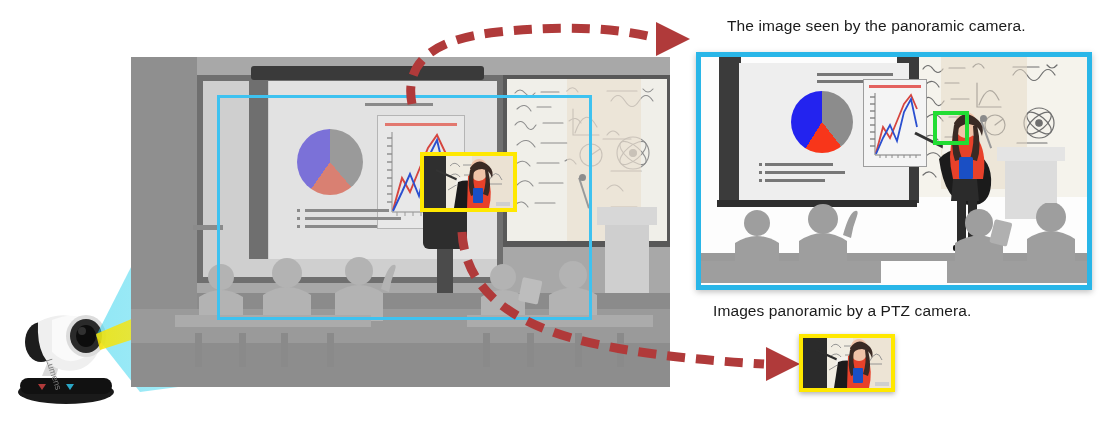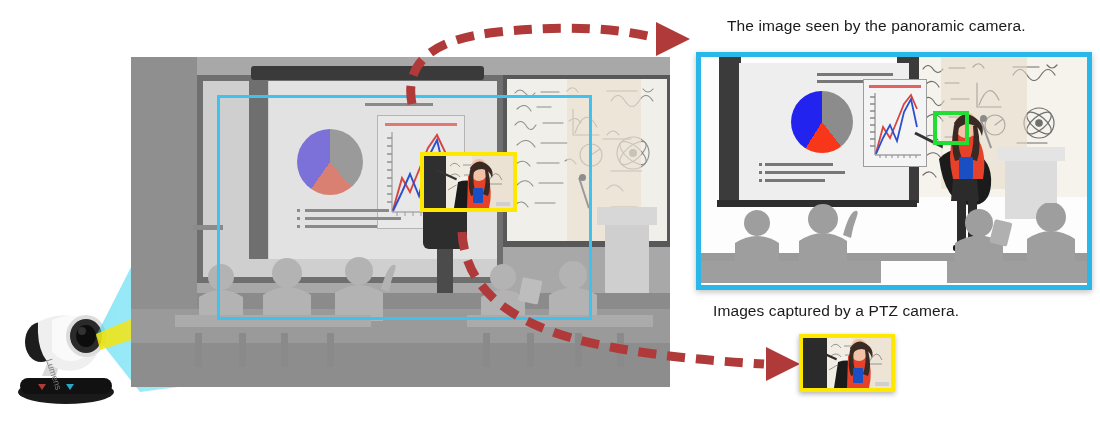--- a/index.html
+++ b/index.html
@@ -417,21 +417,21 @@
         <rect x="294" y="16" width="18" height="24" rx="2" transform="rotate(14 294 16)" fill="#b0b0b0"></rect>
         <circle cx="350" cy="14" r="15"></circle>
           <path d="M326 36 q24 -16 48 0 v28 h-48z"></path>
         <rect x="0" y="58" width="180" height="22"></rect>
         <rect x="246" y="58" width="140" height="22"></rect>
       </g>
     </svg>
   </div>
 </div>
 
-<div class="abs caption" style="left:713px;top:302px;">Images captured by a PTZ camera.</div>
+<div class="abs caption" style="left:713px;top:302px;">Images panoramic by a PTZ camera.</div>
 
 <div class="abs" id="ptz-thumb">
   <svg width="88" height="50" viewBox="0 0 88 50">
     <rect width="88" height="50" fill="#f1ede2"></rect>
     <rect x="0" y="0" width="24" height="50" fill="#2b2b2b"></rect>
     <rect x="50" y="0" width="38" height="50" fill="#e9ddca" opacity=".55"></rect>
     <g stroke="#8a8a8a" stroke-width=".9" fill="none">
       <path d="M28 9 q5 -6 10 1"></path>
         <path d="M41 8 h12"></path>
       <path d="M28 18 q6 -5 11 2"></path>

